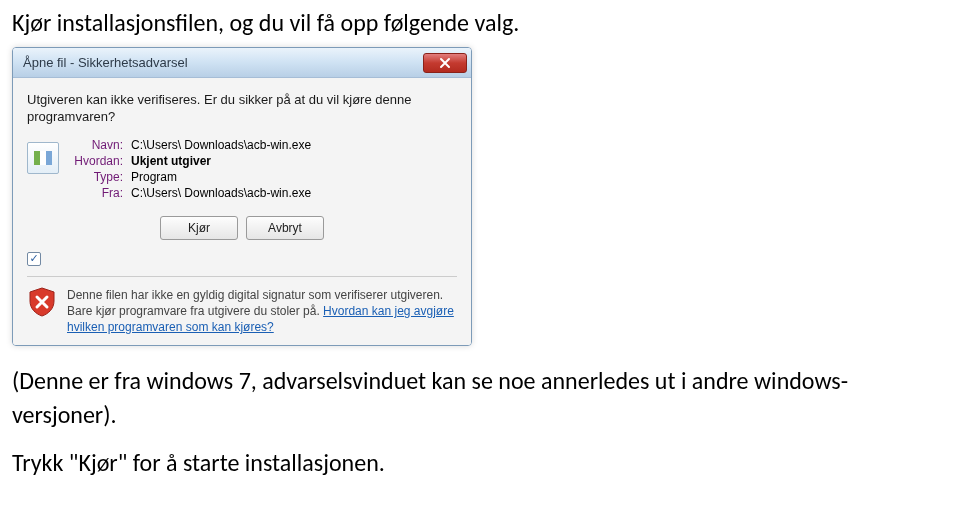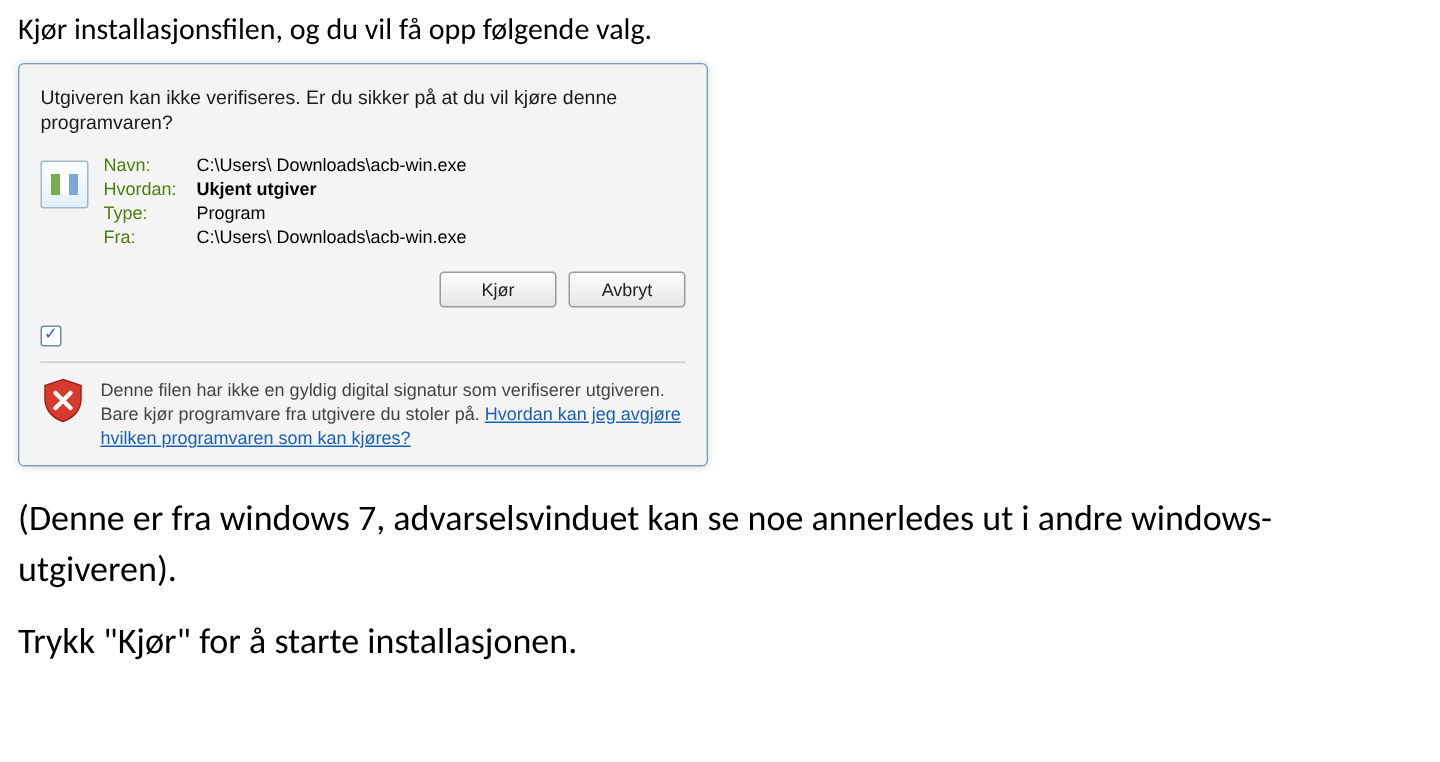--- a/index.html
+++ b/index.html
@@ -5,21 +5,21 @@
   * { box-sizing: border-box; margin: 0; padding: 0; }
   body {
     width: 960px;
     height: 508px;
     background: #ffffff;
     font-family: Calibri, Arial, sans-serif;
     color: #000;
     padding: 8px 12px;
   }
   .intro {
-    font-size: 20px;
+    font-size: 24px;
     margin-bottom: 10px;
   }
   .dialog {
     width: 460px;
     border: 1px solid #7d9bb8;
     border-radius: 4px;
     overflow: hidden;
     box-shadow: 0 0 6px rgba(0,0,0,0.15);
     font-family: "Segoe UI", Tahoma, sans-serif;
   }
@@ -83,28 +83,28 @@
   .fields {
     font-size: 12px;
     color: #444;
   }
   .fields .row {
     display: flex;
     margin-bottom: 2px;
   }
   .fields .label {
     width: 54px;
-    text-align: left;
+    text-align: right;
     margin-right: 8px;
-    color: #4d7c0f;
+    color: #701a75;
   }
   .fields .value { color: #000000; }
   .buttons {
     display: flex;
-    justify-content: flex-end;
+    justify-content: center;
     gap: 8px;
     margin-bottom: 12px;
   }
   .btn {
     min-width: 78px;
     height: 24px;
     font-size: 12px;
     background: linear-gradient(to bottom, #fdfdfd, #e6e6e6);
     border: 1px solid #9a9a9a;
     border-radius: 3px;
@@ -161,20 +161,28 @@
     margin-top: 18px;
     line-height: 1.4;
   }
 </style>
 </head>
 <body>
 
 <div class="intro">Kjør installasjonsfilen, og du vil få opp følgende valg.</div>
 
 <div class="dialog">
+  <div class="titlebar">
+    <div class="title">Åpne fil - Sikkerhetsadvarsel</div>
+    <div class="closebtn">
+      <svg width="12" height="12" viewBox="0 0 12 12">
+        <path d="M2 2 L10 10 M10 2 L2 10" stroke="#fff" stroke-width="2" stroke-linecap="round"></path>
+      </svg>
+    </div>
+  </div>
   <div class="body">
     <div class="question">Utgiveren kan ikke verifiseres. Er du sikker på at du vil kjøre denne programvaren?</div>
 
     <div class="fileinfo">
       <div class="fileicon">
           <span></span>
         </div>
       <div class="fields">
         <div class="row">
           <div class="label">Navn:</div>
@@ -215,16 +223,16 @@
       </div>
       <div class="warning-text">
         <span>Denne filen har ikke en gyldig digital signatur som verifiserer utgiveren. Bare kjør programvare fra utgivere du stoler på. </span><a href="#">Hvordan kan jeg avgjøre hvilken programvaren som kan kjøres?</a>
       </div>
     </div>
   </div>
 </div>
 
 <div class="outro">
   <div>(Denne er fra windows 7, advarselsvinduet kan se noe annerledes ut i andre windows-</div>
-  <div>utgiveren).</div>
+  <div>versjoner).</div>
   <div style="height:14px"></div>
   <div>Trykk "Kjør" for å starte installasjonen.</div>
 </div>
 
 </body></html>

